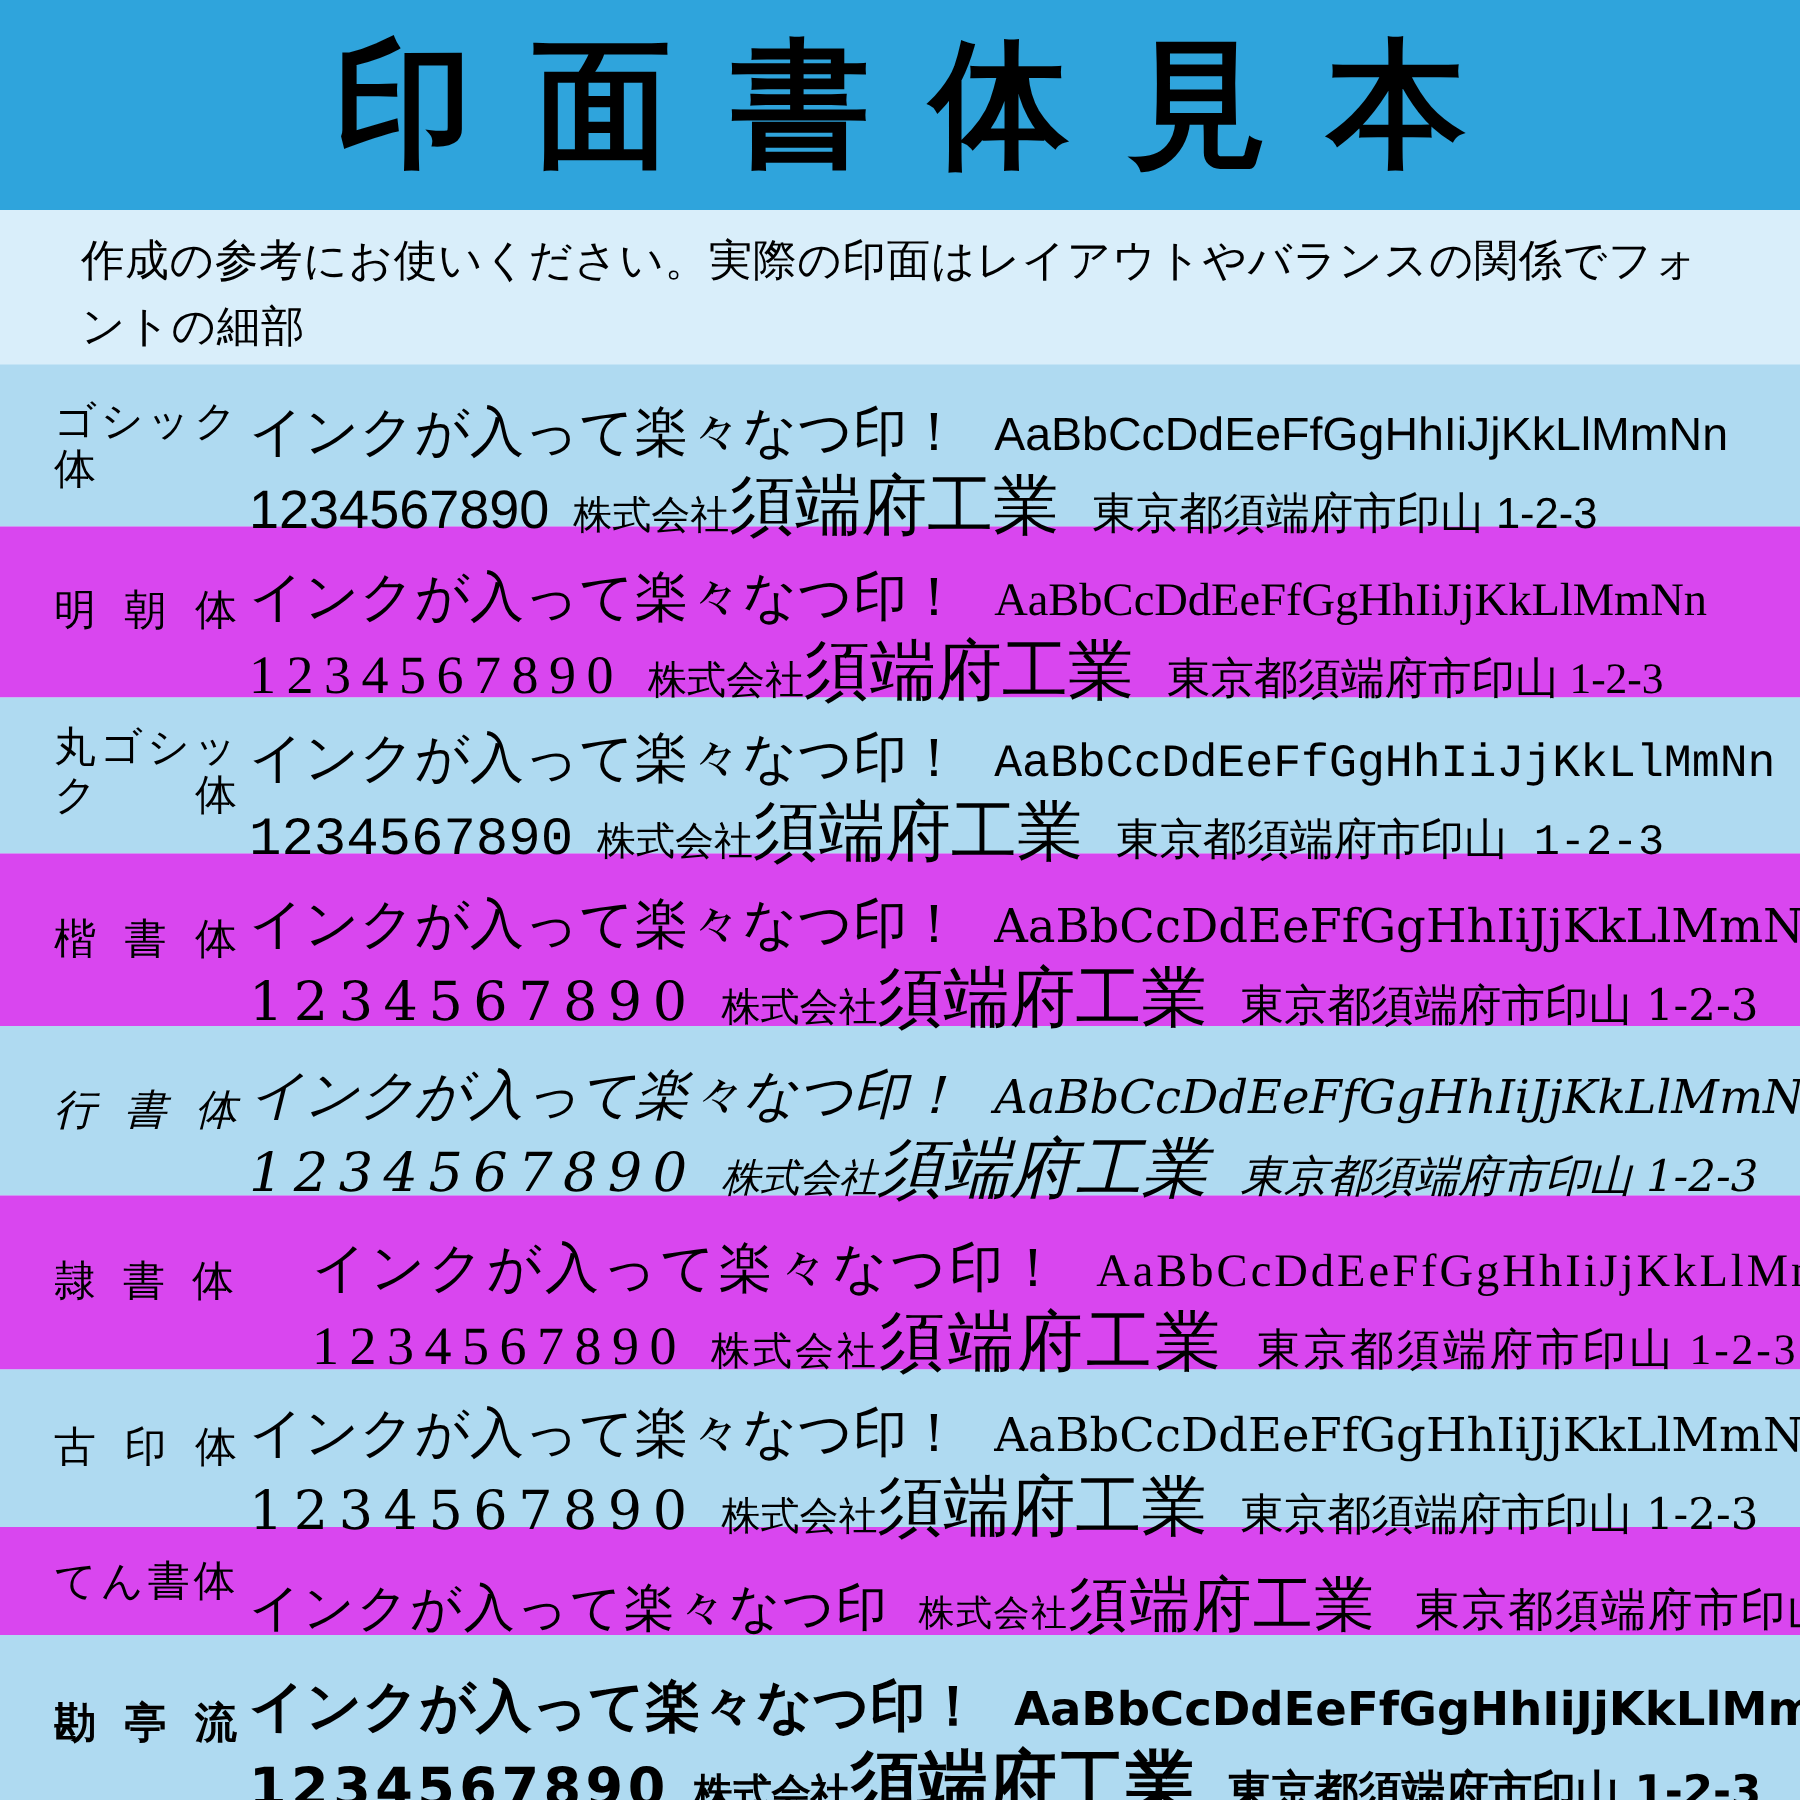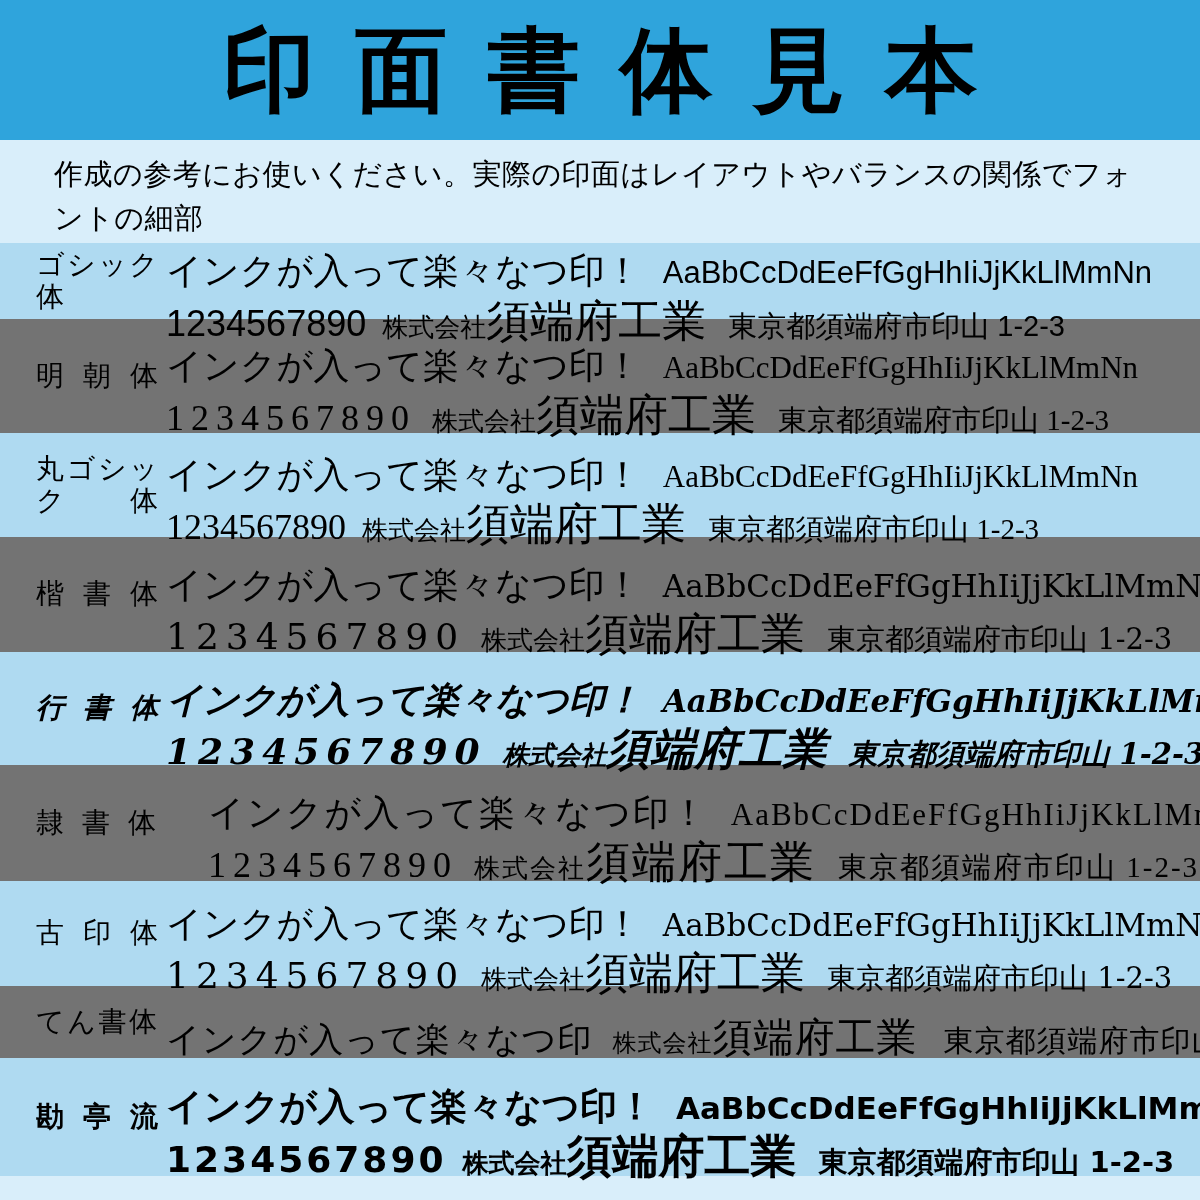--- a/index.html
+++ b/index.html
@@ -21,40 +21,40 @@
   
   .notice {
     height: 103px; box-sizing: border-box;
     background: #d9eefa; padding: 12px 48px 0 54px;
     font-size: 29px; line-height: 44px; letter-spacing: 0.5px;
     font-family: "Liberation Sans", "DejaVu Sans", sans-serif;
   }
   
   .row { display: flex; align-items: center; box-sizing: border-box; }
   .row.dark  { background: #afdaf1; }
-  .row.light { background: #737373; }
+  .row.light { background: #d946ef; }
   .label {
     flex: none; width: 122px; margin-left: 36px;
     font-size: 28px; line-height: 1.15;
     text-align: justify; text-align-last: justify;
   }
   .content { flex: 1; min-width: 0; padding-left: 8px; margin-top: 36px; }
   .line { display: flex; align-items: baseline; white-space: nowrap; line-height: 48px; }
   .sentence { font-size: 36px; }
   .latin    { font-size: 31px; margin-left: 22px; }
   .numbers  { font-size: 36px; }
   .prefix   { font-size: 26px; margin-left: 16px; }
   .company  { font-size: 44px; }
   .address  { font-size: 29px; margin-left: 22px; }
   
   .f-gothic  { font-family: "Liberation Sans", "DejaVu Sans", sans-serif; }
   .f-mincho  { font-family: "Liberation Serif", "DejaVu Serif", serif; }
-  .f-marugo  { font-family: Liberation Serif, serif; }
+  .f-marugo  { font-family: Liberation Mono, monospace; }
   .f-kaisho  { font-family: "DejaVu Serif", "Liberation Serif", serif; }
-  .f-gyosho  { font-family: "DejaVu Serif", "Liberation Serif", serif; font-style: italic; font-weight: bold; }
+  .f-gyosho  { font-family: "DejaVu Serif", "Liberation Serif", serif; font-style: italic; }
   .f-reisho  { font-family: "Liberation Serif", "DejaVu Serif", serif; letter-spacing: 2px; gap: 42px; }
   .f-koin    { font-family: "DejaVu Serif", "Liberation Serif", serif; }
   .f-tensho  { font-family: "DejaVu Sans", "Liberation Sans", sans-serif; font-weight: 300; letter-spacing: 1px; }
   .f-kantei  { font-family: "DejaVu Sans", "Liberation Sans", sans-serif; font-weight: 900; }
   .f-mincho .numbers, .f-kaisho .numbers, .f-gyosho .numbers,
   .f-reisho .numbers, .f-koin .numbers { letter-spacing: 7px; }
   .f-kantei .numbers { letter-spacing: 3px; }
   .f-kantei .sentence { font-size: 37px; }
   .f-kantei .company  { font-size: 46px; }
   
@@ -69,21 +69,21 @@
 <body>
 
 <div class="header">
   <div class="title">印面書体見本</div>
 </div>
 
 <div class="notice">
   <div>作成の参考にお使いください。実際の印面はレイアウトやバランスの関係でフォントの細部</div>
 </div>
 
-<div class="row dark f-gothic" style="height:76px">
+<div class="row dark f-gothic" style="height:108px">
   <div class="label">ゴシック体</div>
   <div class="content">
     <div class="line">
       <span class="sentence">インクが入って楽々なつ印！</span>
       <span class="latin">AaBbCcDdEeFfGgHhIiJjKkLlMmNn</span>
     </div>
     <div class="line">
       <span class="numbers">1234567890</span>
       <span class="prefix">株式会社</span>
       <span class="company">須端府工業</span>

